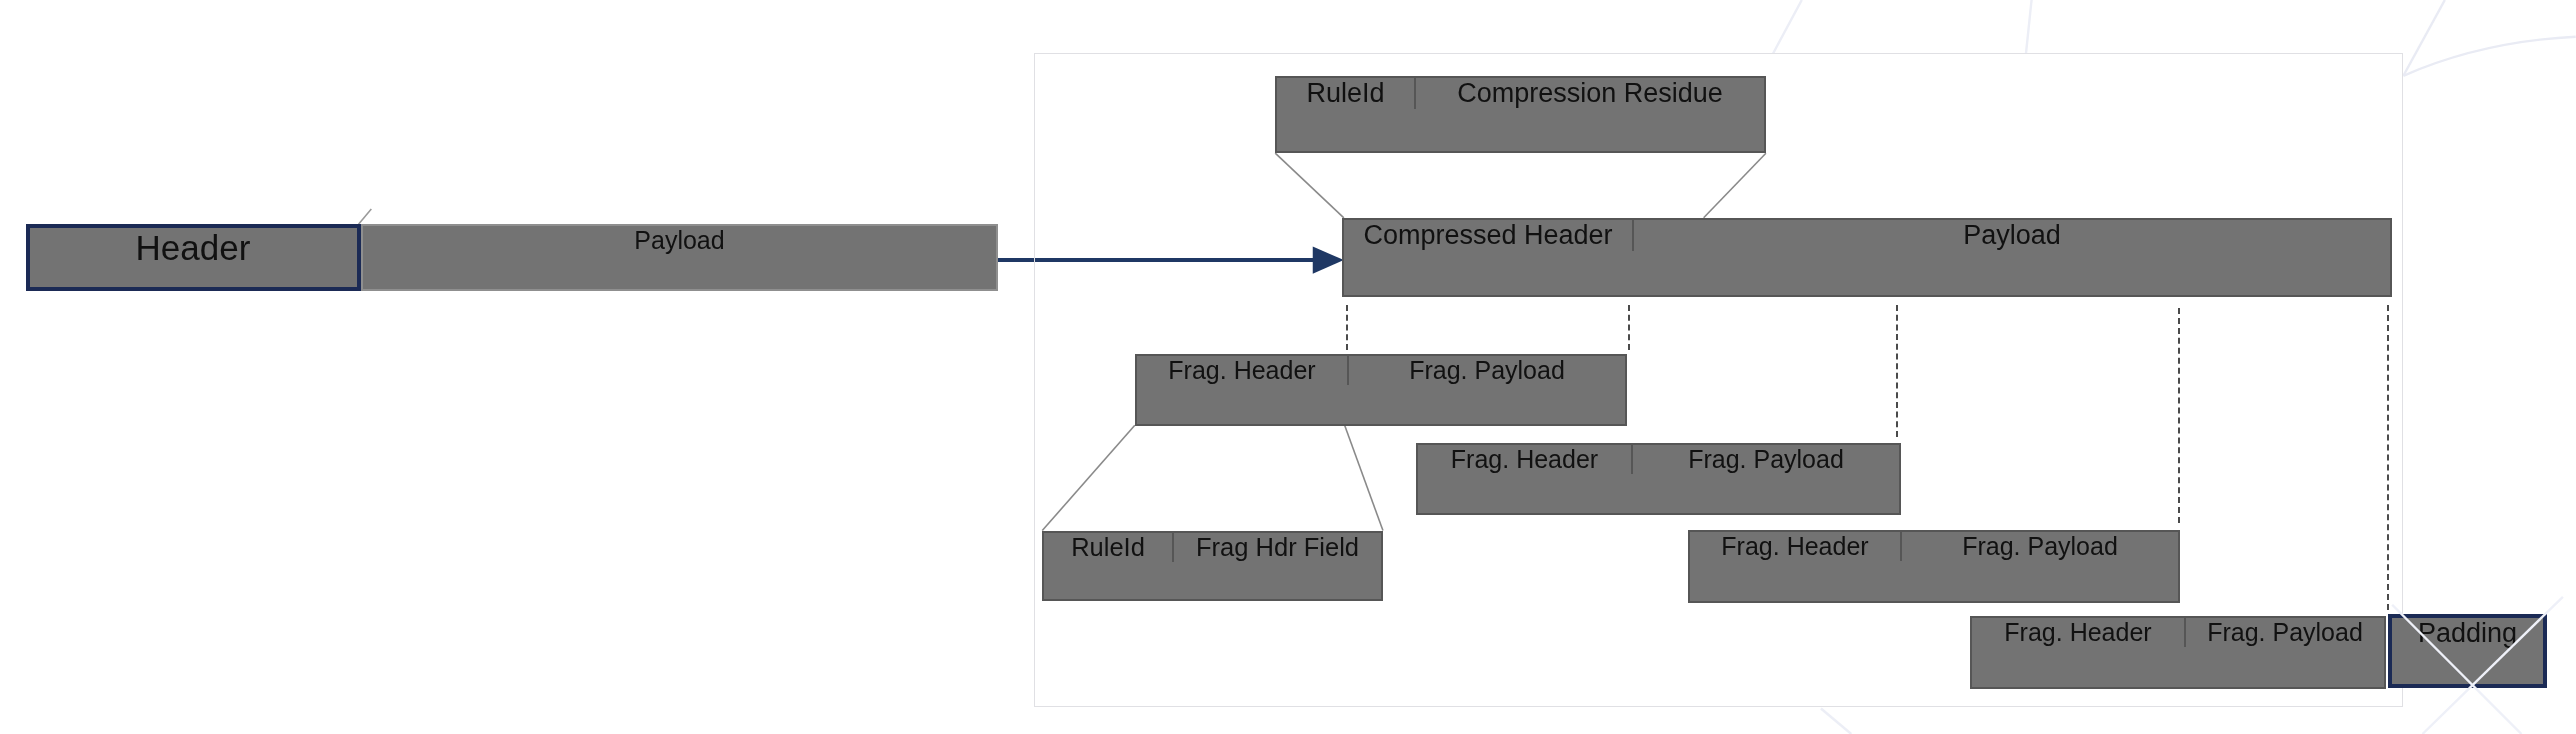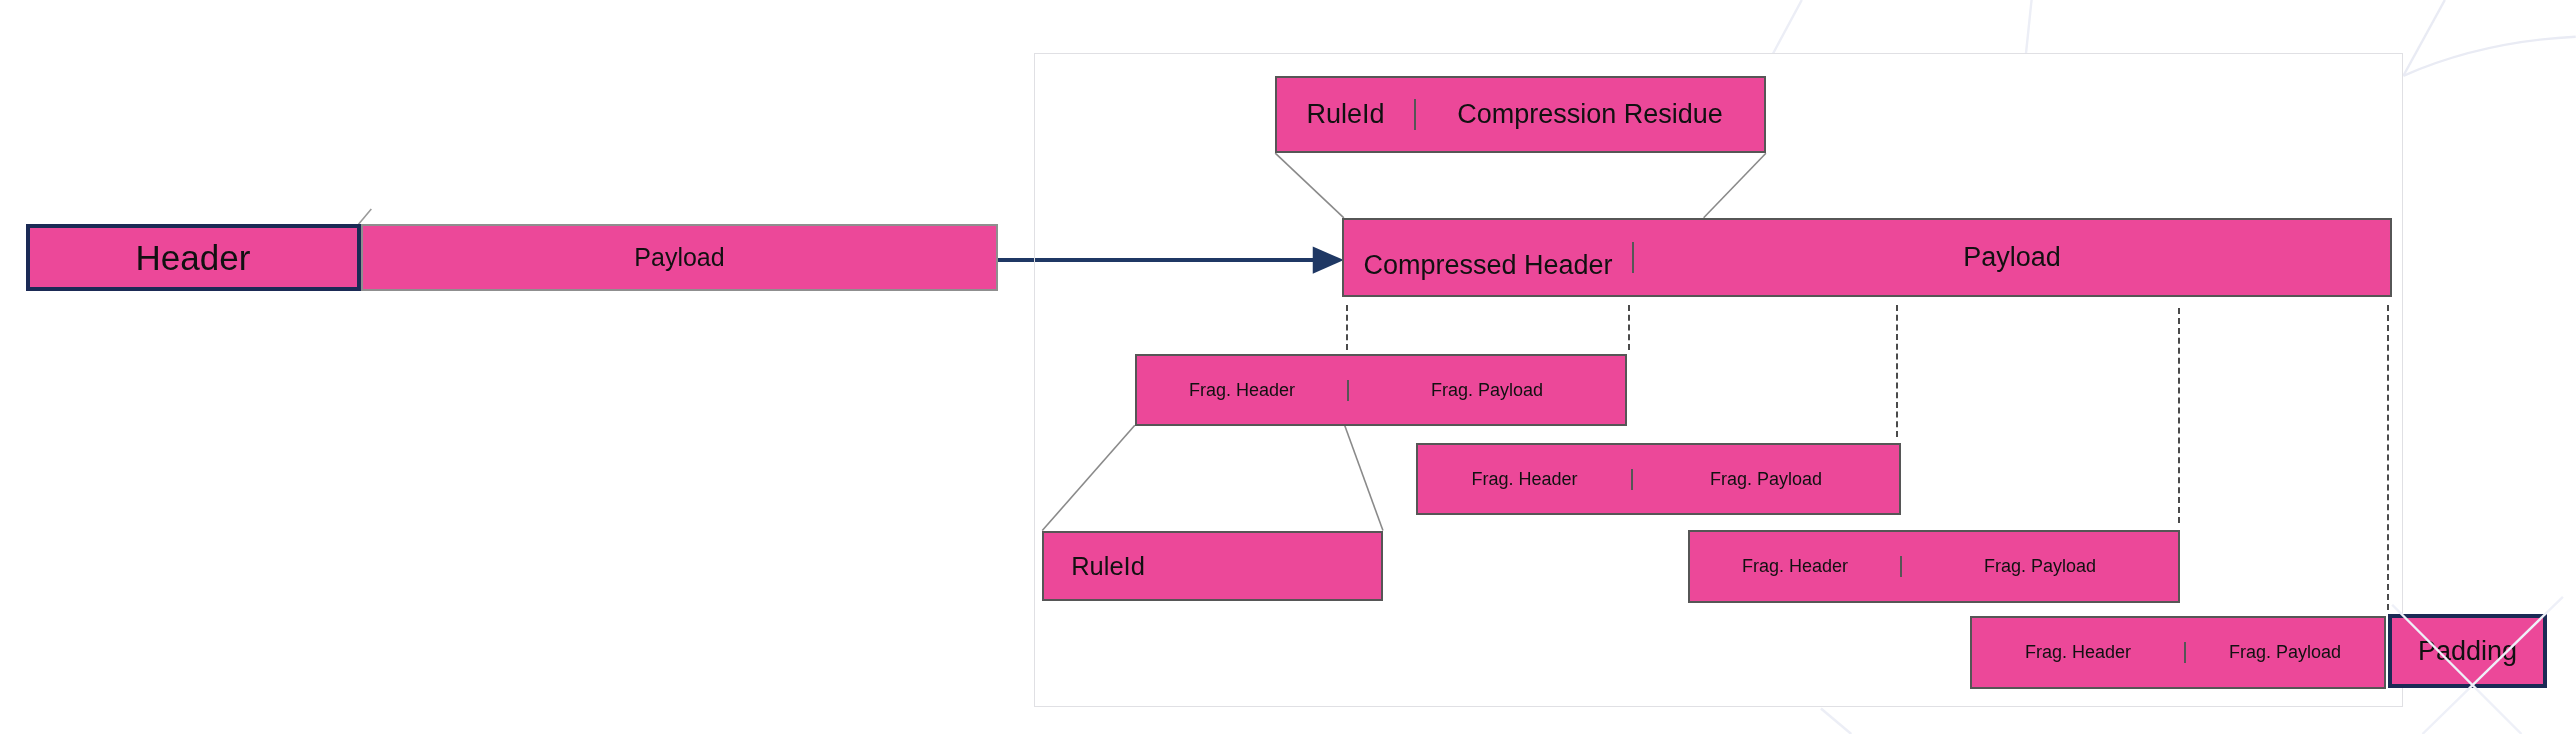--- a/index.html
+++ b/index.html
@@ -11,23 +11,23 @@
     color:#111;
     overflow:hidden;
   }
   svg.layer{position:absolute;left:0;top:0;pointer-events:none;}
   .decor{z-index:0;}
   .connectors{z-index:1;}
   .overlay{z-index:6;}
 
   .box{
     position:absolute;
-    background:#ec4899;
+    background:#737373;
     display:flex;
-    align-items:center;
+    align-items:flex-start;
     box-sizing:border-box;
     z-index:2;
   }
   .cell{
     display:flex;align-items:center;justify-content:center;
     box-sizing:border-box;
     white-space:nowrap;
   }
   .gray-border{border:2.4px solid #565656;}
   .navy-border{border:4px solid #1b2a55;}
@@ -49,25 +49,25 @@
     font-size:34px;line-height:37px;z-index:2;
   }
 
   
   .ruleid-residue{left:1275px;top:76px;width:491px;height:77px;font-size:27px;}
   .ruleid-residue .c1{width:137px;}
   .ruleid-residue .c2{flex:1;border-left:2.4px solid #565656;}
 
   
   .compressed-box{left:1342px;top:218px;width:1050px;height:79px;font-size:27px;}
-  .compressed-box .c1{width:288px;margin-top:16px;}
+  .compressed-box .c1{width:288px;}
   .compressed-box .c2{flex:1;border-left:2.4px solid #565656;}
 
   
-  .frag-row{font-size:18px;}
+  .frag-row{font-size:25px;}
   .frag-row .c2{flex:1;border-left:2.4px solid #565656;}
   .row1{left:1135px;top:354px;width:492px;height:72px;}
   .row1 .c1{width:210px;}
   .row2{left:1416px;top:443px;width:485px;height:72px;}
   .row2 .c1{width:213px;}
   .row3{left:1688px;top:530px;width:492px;height:73px;}
   .row3 .c1{width:210px;}
   .row4{left:1970px;top:616px;width:416px;height:73px;}
   .row4 .c1{width:212px;}
 
@@ -158,20 +158,21 @@
     <div class="cell c1">Frag. Header</div>
     <div class="cell c2">Frag. Payload</div>
   </div>
   <div class="box gray-border frag-row row4">
     <div class="cell c1">Frag. Header</div>
     <div class="cell c2">Frag. Payload</div>
   </div>
 
   <div class="box gray-border ruleid-fraghdr">
     <div class="cell c1">RuleId</div>
+    <div class="cell c2">Frag Hdr Field</div>
   </div>
 
   <div class="box navy-border padding-box">
     <div class="cell" style="flex:1">Padding</div>
   </div>
 
   <svg class="layer overlay" width="2576" height="734" viewBox="0 0 3228 920">
     <line x1="2998" y1="758" x2="3160" y2="920" stroke="#eef0f8" stroke-width="3"></line>
     <line x1="3212" y1="748" x2="3036" y2="920" stroke="#eef0f8" stroke-width="3"></line>
   </svg>

